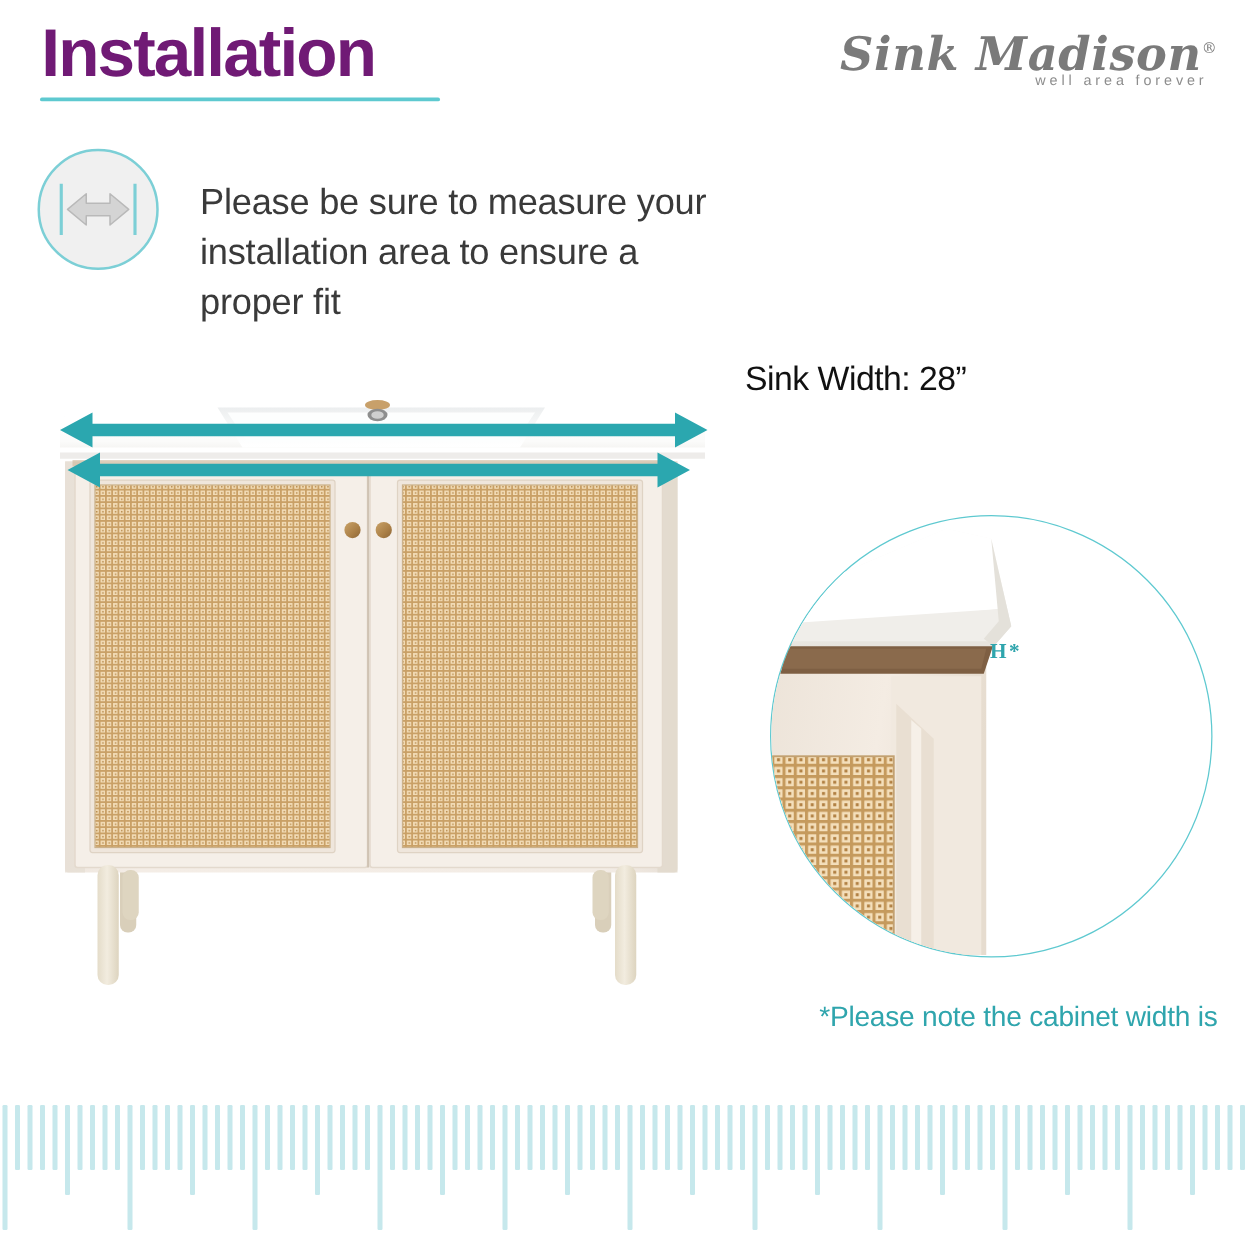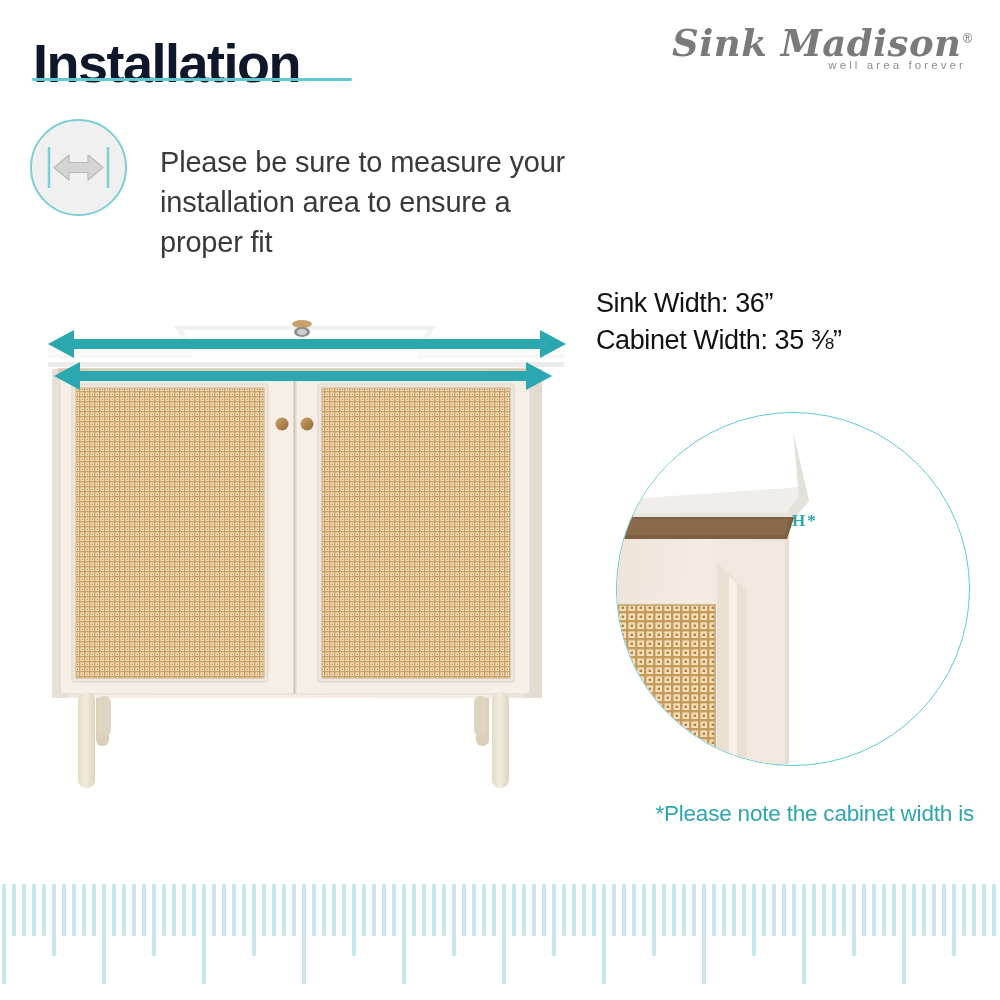--- a/index.html
+++ b/index.html
@@ -17,24 +17,23 @@
     -webkit-font-smoothing: antialiased;
   }
 
   
   #page-title {
     position: absolute;
     left: 33px;
     top: 16px;
     font-size: 54px;
     font-weight: bold;
-    color: #0f172a;
+    color: #701a75;
     letter-spacing: -1.5px;
     line-height: 1;
-    margin-top: 20px;
   }
   #title-underline {
     position: absolute;
     left: 32px;
     top: 78px;
     width: 320px;
     height: 3px;
     background: #5ec9d0;
     border-radius: 2px;
   }
@@ -194,22 +193,21 @@
     <polygon points="22,46.5 37,34 37,41.5 56,41.5 56,34 71,46.5 56,59 56,51.5 37,51.5 37,59" fill="#d4d4d4" stroke="#b9b9b9" stroke-width="1.2" stroke-linejoin="round"></polygon>
   </svg>
 </div>
 
 <div id="measure-note-text">
   <div>Please be sure to measure your</div>
   <div>installation area to ensure a proper fit</div>
 </div>
 
 <div id="dimension-block">
-  <div>Sink Width: 36”</div>
-  <div>Cabinet Width: 35 ⅜”</div>
+  <div>Sink Width: 28”</div>
 </div>
 
 <div id="vanity">
   <svg width="530" height="500" viewBox="0 0 530 500">
     <defs>
       <linearGradient id="topGrad" x1="0" y1="0" x2="0" y2="1">
         <stop offset="0%" stop-color="#ffffff"></stop>
         <stop offset="70%" stop-color="#fbfbfa"></stop>
         <stop offset="100%" stop-color="#eceae6"></stop>
       </linearGradient>

